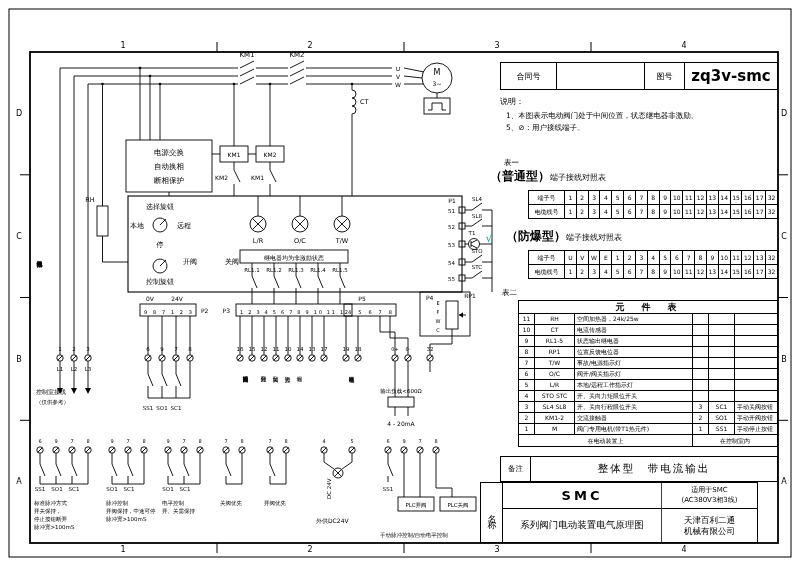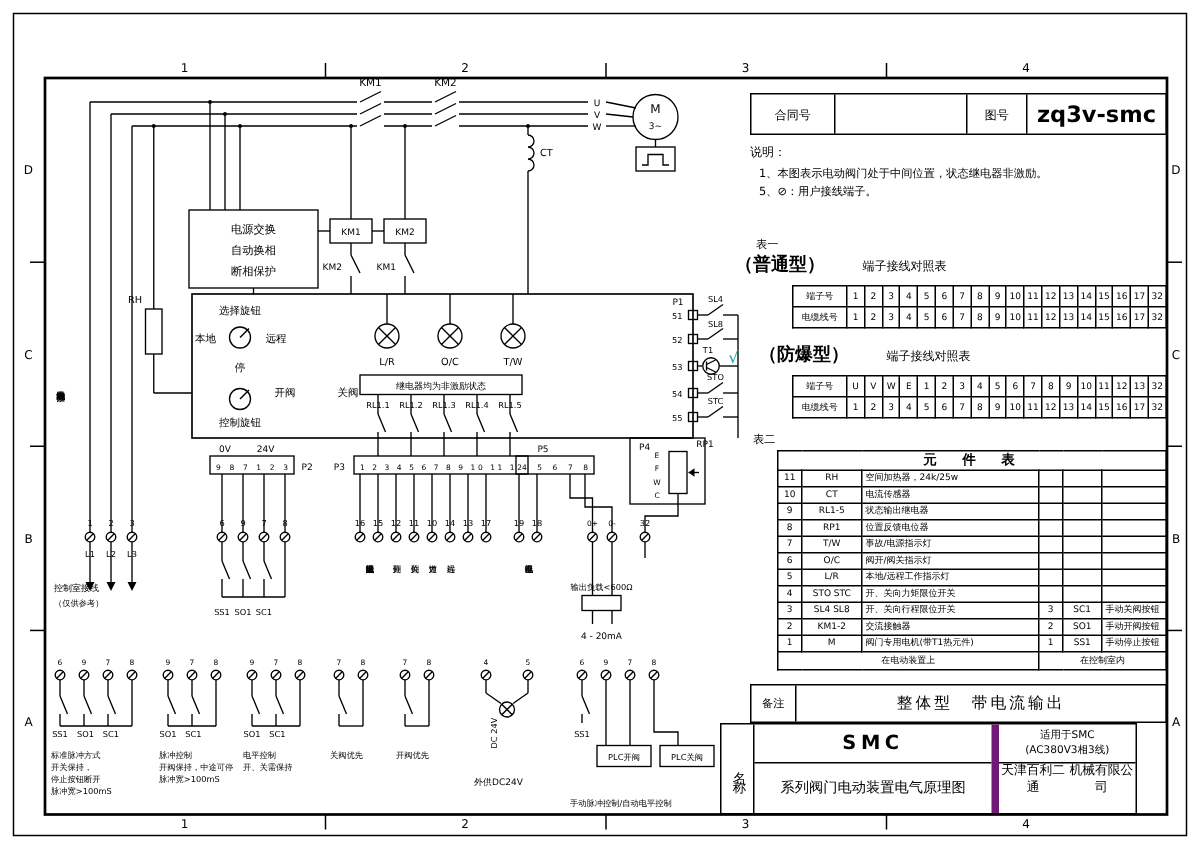--- a/index.html
+++ b/index.html
@@ -12,42 +12,42 @@
   .hcell{border-right:1px solid #000;display:flex;align-items:center;justify-content:center}
   .grow{flex:1}
   .strong{font-weight:bold;font-size:15px;border-right:none}
   
   .nt{font-size:8px;margin-bottom:3px}
   .ni{font-size:7.5px;line-height:1.6;padding-left:6px}
   
   .sl{font-size:7.5px}
   .th1{display:flex;align-items:baseline}
   .tp{font-size:12px;font-weight:bold}
-  .ts{font-size:8px;margin-left:25px}
+  .ts{font-size:8px;margin-left:0}
   
   table{border-collapse:collapse;table-layout:fixed}
   .tt td{border:1px solid #000;height:14px;text-align:center;font-size:6px;padding:0;line-height:1;overflow:hidden}
   
   .ct td{border:1px solid #000;font-size:6px;height:11px;text-align:center;padding:0 1px;line-height:1;overflow:hidden;white-space:nowrap}
   .ct .ct-title{font-size:9px;height:13px;letter-spacing:4px;font-weight:bold}
   .ct tbody td:nth-child(3),.ct tbody td:nth-child(6){text-align:left;padding-left:2px}
   .ct tfoot td{font-size:6px;height:12px}
   
   .rm{border:1.5px solid #000;display:flex}
   .rml{width:30px;border-right:1px solid #000;font-size:7.5px;display:flex;align-items:center;justify-content:center}
   .rmt{flex:1;display:flex;align-items:center;justify-content:center;font-size:10.5px;font-weight:normal;letter-spacing:2px}
   
   .tb{border:1.5px solid #000;display:flex}
   .tb-name{width:22px;border-right:1px solid #000;writing-mode:vertical-lr;text-orientation:upright;display:flex;align-items:center;justify-content:center;font-size:9px;letter-spacing:6px}
   .tb-main{flex:1;display:flex;flex-direction:column}
   .tb-prod{height:26px;border-bottom:1px solid #000;display:flex;align-items:center;justify-content:center;font-size:13px;font-weight:bold;letter-spacing:3px}
   .tb-desc{flex:1;display:flex;align-items:center;justify-content:center;font-size:9.5px}
-  .tb-right{width:96px;border-left:5px solid #701a75;display:flex;flex-direction:column;text-align:center}
+  .tb-right{width:96px;border-left:1px solid #701a75;display:flex;flex-direction:column;text-align:center}
   .tb-apply{height:26px;border-bottom:1px solid #000;font-size:7px;display:flex;flex-direction:column;justify-content:center;line-height:1.3}
-  .tb-comp{flex:1;font-size:8.5px;display:flex;flex-direction:row;justify-content:center;line-height:1.25}
+  .tb-comp{flex:1;font-size:8.5px;display:flex;flex-direction:column;justify-content:center;line-height:1.25}
 </style>
 </head>
 <body>
 
 <svg width="800" height="566" viewBox="0 0 800 566">
   <defs>
     <g id="term">
         <circle r="3.2"></circle>
         <line x1="-2.3" y1="2.3" x2="2.3" y2="-2.3"></line>
       </g>

